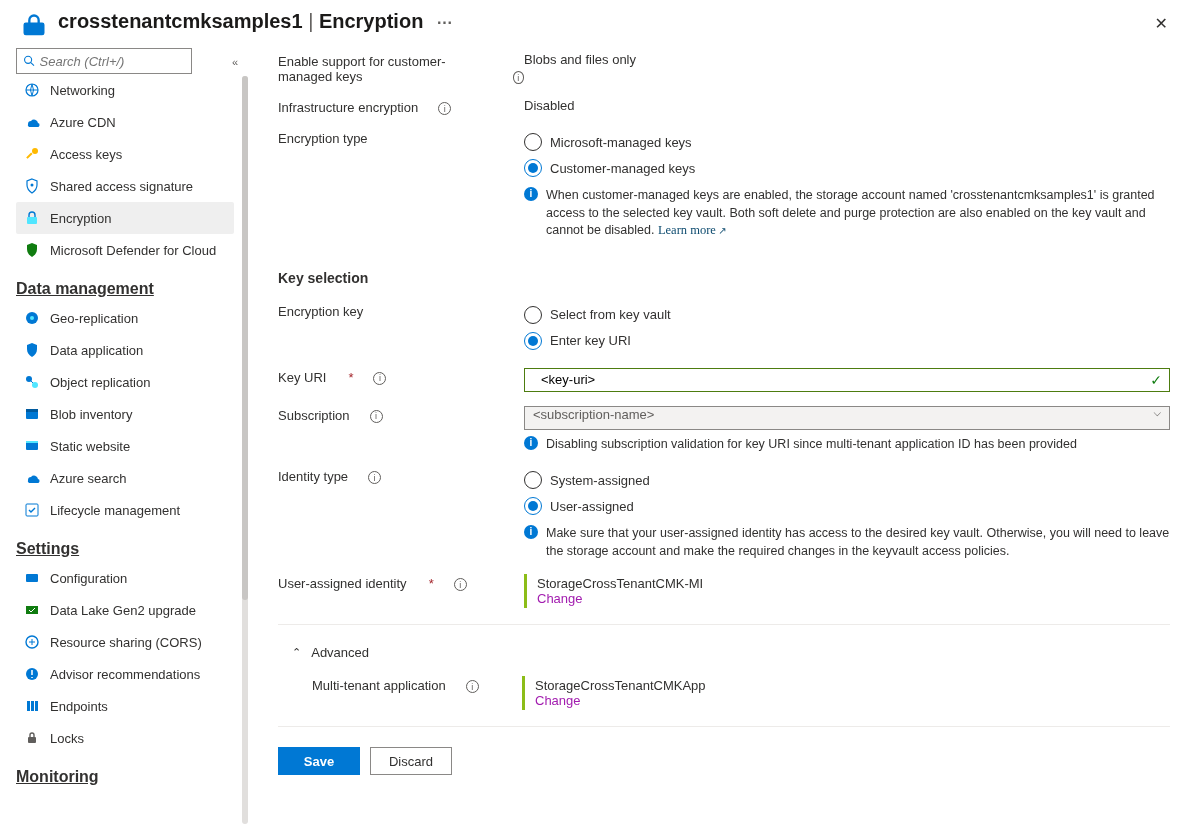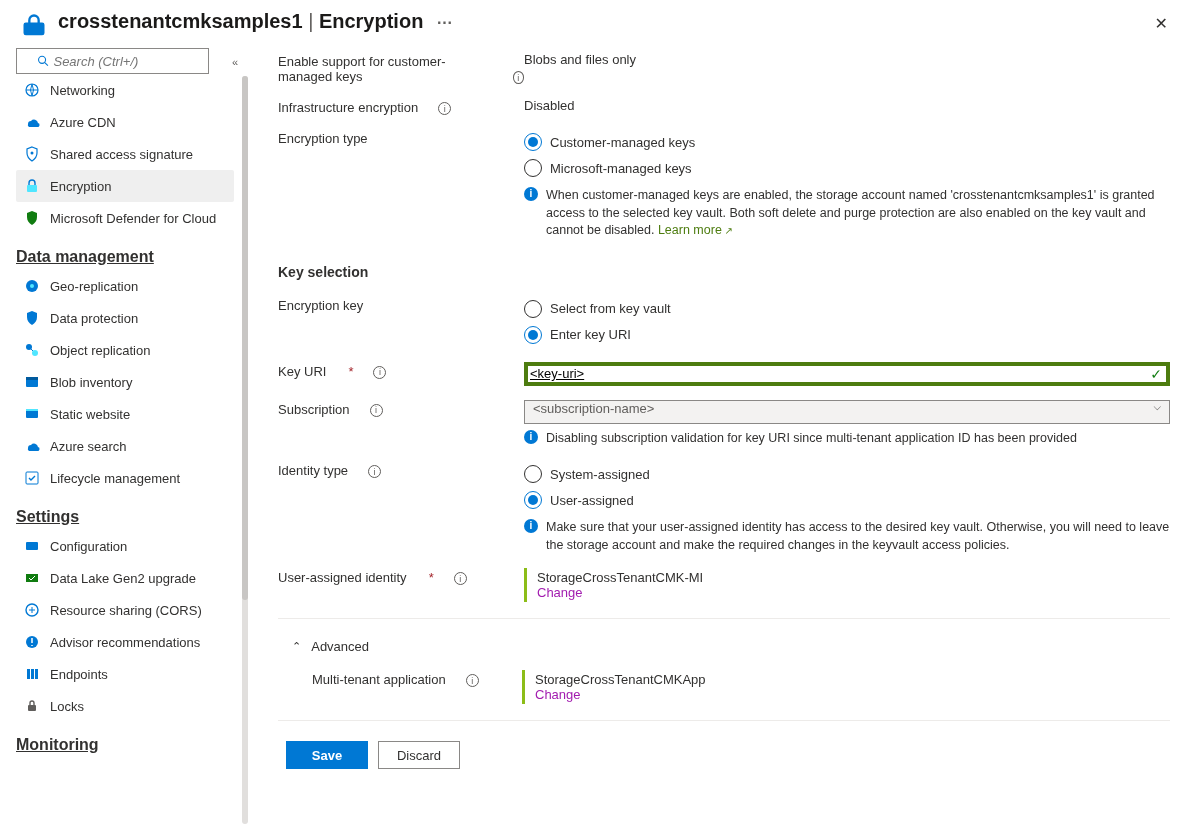--- a/index.html
+++ b/index.html
@@ -17,68 +17,68 @@
 .header-close { cursor: pointer; font-size: 16px; color: #323130; padding: 4px; }
 
 .body { display: flex; flex: 1; overflow: hidden; }
 
 .sidebar { width: 250px; display: flex; flex-direction: column; padding: 0 0 0 16px; position: relative; overflow-y: auto; }
 .sidebar-scroll { position: absolute; right: 2px; top: 28px; bottom: 0; width: 6px; background: #e1dfdd; border-radius: 3px; }
 .sidebar-scroll::after { content:''; position:absolute; top:0; width:6px; height:70%; background:#c8c6c4; border-radius:3px; }
 .collapse-chevron { position: absolute; right: 12px; top: 8px; color: #605e5c; font-size: 11px; cursor:pointer; }
 
 .search-row { display: flex; align-items: center; margin-right: 28px; }
-.search-wrap { display:flex; align-items:center; border:1px solid #8a8886; width: 193px; height:26px; padding:0 20px; background:#fff; }
+.search-wrap { display:flex; align-items:center; border:1px solid #8a8886; width: 176px; height:26px; padding:0 6px; background:#fff; }
 .search-wrap svg { width:14px; height:14px; margin-right:4px; }
 .search-wrap input { border:none; outline:none; font-size:13px; font-style: italic; color:#605e5c; width:100%; }
 
 .nav-item { display:flex; align-items:center; height:32px; padding: 0 0 0 8px; cursor:pointer; font-size:13px; color:#323130; }
 .nav-item.active { background:#efefef; border-radius: 2px; margin-right: 16px;}
 .nav-item .icon { width:16px; height:16px; margin-right:10px; display:inline-flex; align-items:center; justify-content:center; }
 .nav-section { font-size:16px; font-weight:600; color:#323130; margin: 14px 0 4px 0; text-decoration: underline; }
 
 .main { flex:1; overflow-y:auto; padding: 4px 22px 0 28px; }
 .row { display:flex; align-items:flex-start; margin-bottom: 14px; }
 .row .label-col { width: 246px; display:flex; align-items:flex-end; gap:20px; font-size:13px; color:#323130; padding-top:2px;}
 .row .value-col { flex:1; font-size:13px; color:#323130; }
 
 .info-icon { width:13px; height:13px; border:1px solid #605e5c; border-radius:50%; display:inline-flex; align-items:center; justify-content:center; font-size:9px; color:#605e5c; cursor:default; }
 .info-icon-blue { width:14px; height:14px; background:#0078d4; color:#fff; border-radius:50%; display:inline-flex; align-items:center; justify-content:center; font-size:10px; font-weight:bold; flex-shrink:0;}
 .req { color:#a4262c; margin-left:2px;}
 
-.section-h { font-size:14px; font-weight:600; margin: 24px 0 16px 0; }
+.section-h { font-size:14px; font-weight:600; margin: 30px 0 16px 0; }
 
 .radio-opt { display:flex; align-items:center; height:26px; cursor:pointer; }
 .radio-circle { width:18px; height:18px; border:1px solid #323130; border-radius:50%; margin-right:8px; display:flex; align-items:center; justify-content:center; flex-shrink:0;}
 .radio-circle.checked { border-color:#0078d4; }
 .radio-circle.checked::after { content:''; width:10px; height:10px; background:#0078d4; border-radius:50%; }
 
 .info-line { display:flex; gap:8px; color:#323130; font-size:12.5px; margin-top:6px; line-height:1.4; }
-.info-line a { color:#4d7c0f; text-decoration:none; }
-
-.input-purple { border:4px solid #4d7c0f; height:24px; width:100%; padding:0 2px; font-size:13px; outline:none; position:relative;text-decoration:underline; }
+.info-line a { color:#0c4a6e; text-decoration:none;font-family:Liberation Serif, serif; }
+
+.input-purple { border:1px solid #4d7c0f; height:24px; width:100%; padding:0 16px; font-size:13px; outline:none; position:relative; }
 .input-wrap { position:relative; }
 .input-wrap .check { position:absolute; right:8px; top:4px; color:#107c10; font-size:14px; }
 
 .select-box { display:flex; justify-content:space-between; border:1px solid #8a8886; height:24px; padding:0 8px; background:#f3f2f1; color:#605e5c; font-size:13px; }
 .select-box .chev { font-size:10px; color:#605e5c; }
 
 .green-bar { border-left:3px solid #8cbd18; padding:2px 0 2px 10px; }
 .green-bar .val { color:#323130;}
 .green-bar .link { color:#a21caf; cursor:pointer; }
 
 .divider { border-top:1px solid #edebe9; margin: 16px 0; }
 
 .adv-header { display:flex; align-items:center; gap:10px; font-size:13px; cursor:pointer; padding:4px 0 4px 14px;}
 .adv-header .chev { font-size:11px; }
 
 .adv-body { padding-left: 34px; margin-top:12px; }
 .adv-body .row .label-col { width:210px;}
 
-.footer { display:flex; gap:10px; padding: 4px 0 12px 0; margin-left: 8px;}
+.footer { display:flex; gap:10px; padding: 4px 0 12px 0;}
 .btn-primary { background:#0078d4; color:#fff; border:none; height:28px; width:82px; font-size:13px; font-weight:600; cursor:pointer;}
 .btn-default { background:#fff; color:#323130; border:1px solid #8a8886; height:28px; width:82px; font-size:13px; cursor:pointer;}
 .ext-icon::after{content:' \2197'; font-size:10px;}
 
 ::-webkit-scrollbar{width:10px;}
 ::-webkit-scrollbar-thumb{background:#c8c6c4;}
 </style>
 </head>
 <body>
 
@@ -124,20 +124,29 @@
             <span class="icon">
               <svg viewBox="0 0 16 16">
                 <path d="M4 10a3 3 0 013-3 4 4 0 017 2 2 2 0 01-1 4H5a2.5 2.5 0 01-1-3z" fill="#0078d4"></path>
               </svg>
             </span>
             <span>Azure CDN</span>
           </div>
           <div class="nav-item">
             <span class="icon">
               <svg viewBox="0 0 16 16">
+                <circle cx="11" cy="5" r="3" fill="#ffb900"></circle>
+                <rect x="2" y="9" width="7" height="2" fill="#ffb900" transform="rotate(-45 5 10)"></rect>
+              </svg>
+            </span>
+            <span>Access keys</span>
+          </div>
+          <div class="nav-item">
+            <span class="icon">
+              <svg viewBox="0 0 16 16">
                 <path d="M8 1l5 2v4c0 4-2 6-5 8-3-2-5-4-5-8V3z" fill="none" stroke="#0078d4" stroke-width="1.2"></path>
                 <circle cx="8" cy="7" r="1.5" fill="#0078d4"></circle>
               </svg>
             </span>
             <span>Shared access signature</span>
           </div>
           <div class="nav-item active">
             <span class="icon">
               <svg viewBox="0 0 16 16">
                 <rect x="3" y="7" width="10" height="7" rx="1" fill="#50e6ff"></rect>
@@ -165,21 +174,21 @@
               </svg>
             </span>
             <span>Geo-replication</span>
           </div>
           <div class="nav-item">
             <span class="icon">
               <svg viewBox="0 0 16 16">
                 <path d="M8 1l5 2v4c0 4-2 6-5 8-3-2-5-4-5-8V3z" fill="#0078d4"></path>
               </svg>
             </span>
-            <span>Data protection</span>
+            <span>Data application</span>
           </div>
           <div class="nav-item">
             <span class="icon">
               <svg viewBox="0 0 16 16">
                 <circle cx="5" cy="5" r="3" fill="#0078d4"></circle>
                 <circle cx="11" cy="11" r="3" fill="#50e6ff"></circle>
                 <path d="M7 7l2 2" stroke="#0078d4"></path>
               </svg>
             </span>
             <span>Object replication</span>
@@ -298,26 +307,26 @@
           </div>
         <div class="value-col">Disabled</div>
       </div>
 
       <div class="row">
         <div class="label-col">
             <span>Encryption type</span>
           </div>
         <div class="value-col">
           <div class="radio-opt">
+              <span class="radio-circle"></span>
+              <span>Microsoft-managed keys</span>
+            </div>
+          <div class="radio-opt">
               <span class="radio-circle checked"></span>
               <span>Customer-managed keys</span>
-            </div>
-          <div class="radio-opt">
-              <span class="radio-circle"></span>
-              <span>Microsoft-managed keys</span>
             </div>
           <div class="info-line">
               <span class="info-icon-blue">i</span>
               <span><span>When customer-managed keys are enabled, the storage account named 'crosstenantcmksamples1' is granted access to the selected key vault. Both soft delete and purge protection are also enabled on the key vault and cannot be disabled.</span> <a href="#" class="ext-icon">Learn more</a></span>
             </div>
         </div>
       </div>
 
       <div class="section-h">Key selection</div>
 

